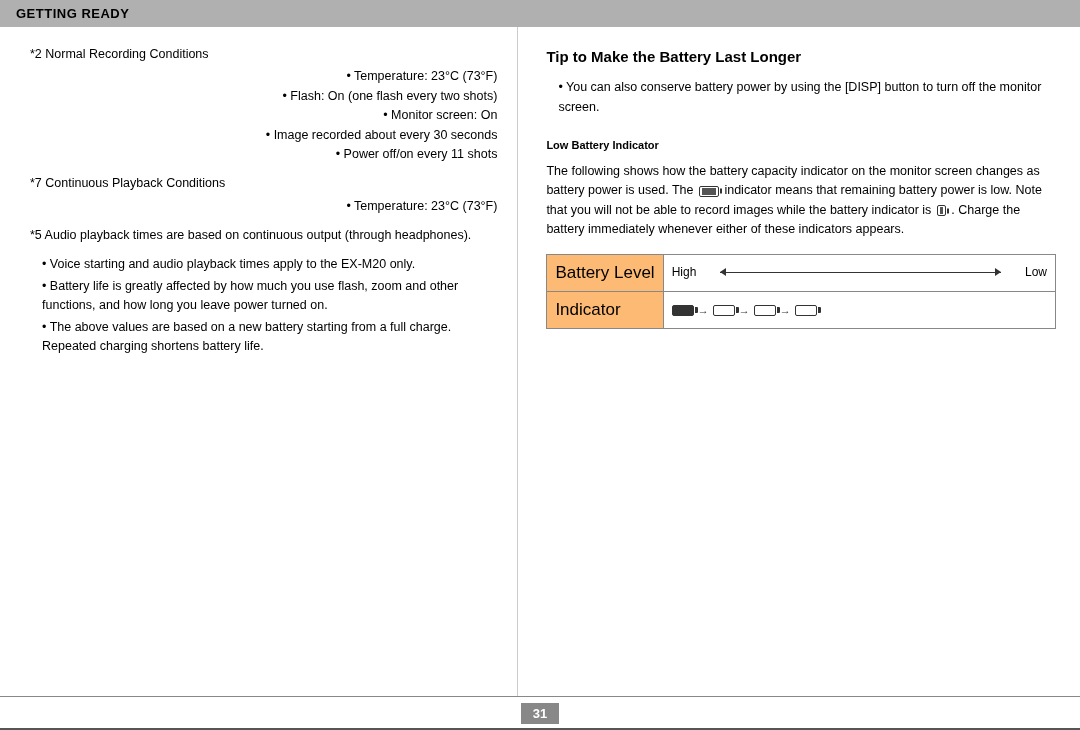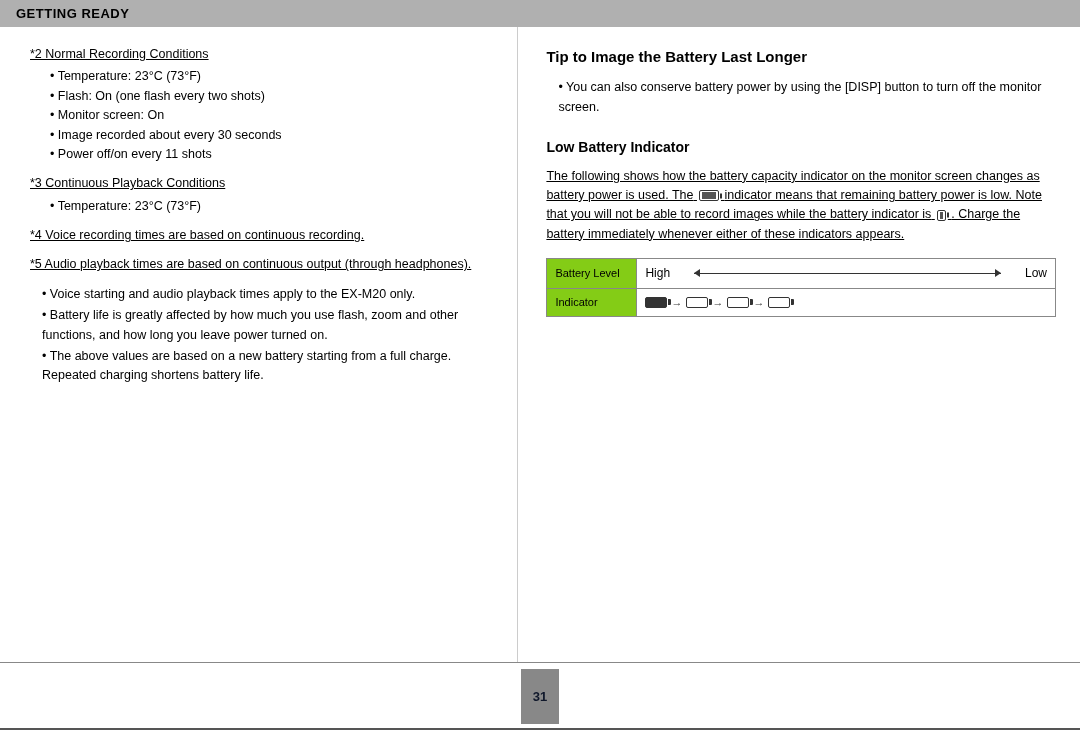--- a/index.html
+++ b/index.html
@@ -51,39 +51,40 @@
       font-size: 12.5px;
       line-height: 1.55;
     }
     
     .section-title {
       font-size: 15px;
       font-weight: bold;
       margin-bottom: 10px;
     }
     .section-title-2 {
-      font-size: 14px;
+      font-size: 11px;
       font-weight: bold;
       margin-bottom: 8px;
       margin-top: 20px;
     }
     
     .bullet-list {
       list-style: none;
       padding-left: 12px;
     }
     .bullet-list li::before {
       content: "• ";
     }
     .bullet-list li {
       margin-bottom: 2px;
     }
     .sub-list {
       padding-left: 20px;
       list-style: none;
+      text-align: right;
     }
     .sub-list li::before {
       content: "• ";
     }
     .asterisk-block {
       margin-bottom: 10px;
     }
     .asterisk-block p {
       margin-bottom: 3px;
     }
@@ -93,22 +94,22 @@
       width: 100%;
       margin-top: 14px;
       font-size: 12px;
     }
     .battery-table td {
       border: 1px solid #888;
       padding: 5px 8px;
       vertical-align: middle;
     }
     .battery-table td:first-child {
-      background: #84cc16;
-      font-size: 11px;
+      background: #fdba74;
+      font-size: 17px;
       white-space: nowrap;
       width: 90px;
     }
     
     .battery-icon {
       display: inline-block;
       border: 1.5px solid #333;
       border-radius: 2px;
       position: relative;
       vertical-align: middle;
@@ -230,31 +231,31 @@
     
     .footer {
       display: flex;
       justify-content: center;
       align-items: center;
       padding: 6px 0 4px;
       border-top: 1.5px solid #888;
     }
     .page-number {
       background: #888;
-      color: #0f172a;
-      padding: 20px 12px;
+      color: #ffffff;
+      padding: 3px 12px;
       font-size: 13px;
       font-weight: bold;
     }
     .bottom-line {
       height: 2px;
       background: #555;
       width: 100%;
     }
-    p { margin-bottom: 4px; text-decoration: underline; }
+    p { margin-bottom: 4px; }
   </style>
 </head>
 <body>
 
 <div class="page-wrapper">
 
   <div class="header-bar">
     <span>GETTING READY</span>
   </div>
 
@@ -267,45 +268,42 @@
         <ul class="sub-list">
           <li>Temperature: 23°C (73°F)</li>
           <li>Flash: On (one flash every two shots)</li>
           <li>Monitor screen: On</li>
           <li>Image recorded about every 30 seconds</li>
           <li>Power off/on every 11 shots</li>
         </ul>
       </div>
 
       <div class="asterisk-block">
-        <p>*3 Continuous Playback Conditions</p>
+        <p>*7 Continuous Playback Conditions</p>
         <ul class="sub-list">
           <li>Temperature: 23°C (73°F)</li>
         </ul>
       </div>
 
-      <div class="asterisk-block">
-        <p>*4 Voice recording times are based on continuous recording.</p>
-      </div>
 
       <div class="asterisk-block">
         <p>*5 Audio playback times are based on continuous output (through headphones).</p>
       </div>
 
       <ul class="bullet-list">
         <li>Voice starting and audio playback times apply to the EX-M20 only.</li>
         <li>Battery life is greatly affected by how much you use flash, zoom and other functions, and how long you leave power turned on.</li>
         <li>The above values are based on a new battery starting from a full charge. Repeated charging shortens battery life.</li>
       </ul>
 
     </div>
 
     <div class="right-col">
 
-      <div class="section-title">Tip to Image the Battery Last Longer</div>
+      <div class="section-title">Tip to Make the Battery Last Longer</div>
 
       <ul class="bullet-list">
         <li>You can also conserve battery power by using the [DISP] button to turn off the monitor screen.</li>
       </ul>
 
       <div class="section-title-2">Low Battery Indicator</div>
 
       <p>
         <span>The following shows how the battery capacity indicator on the monitor screen changes as battery power is used. The</span>
         <span class="inline-bat">

